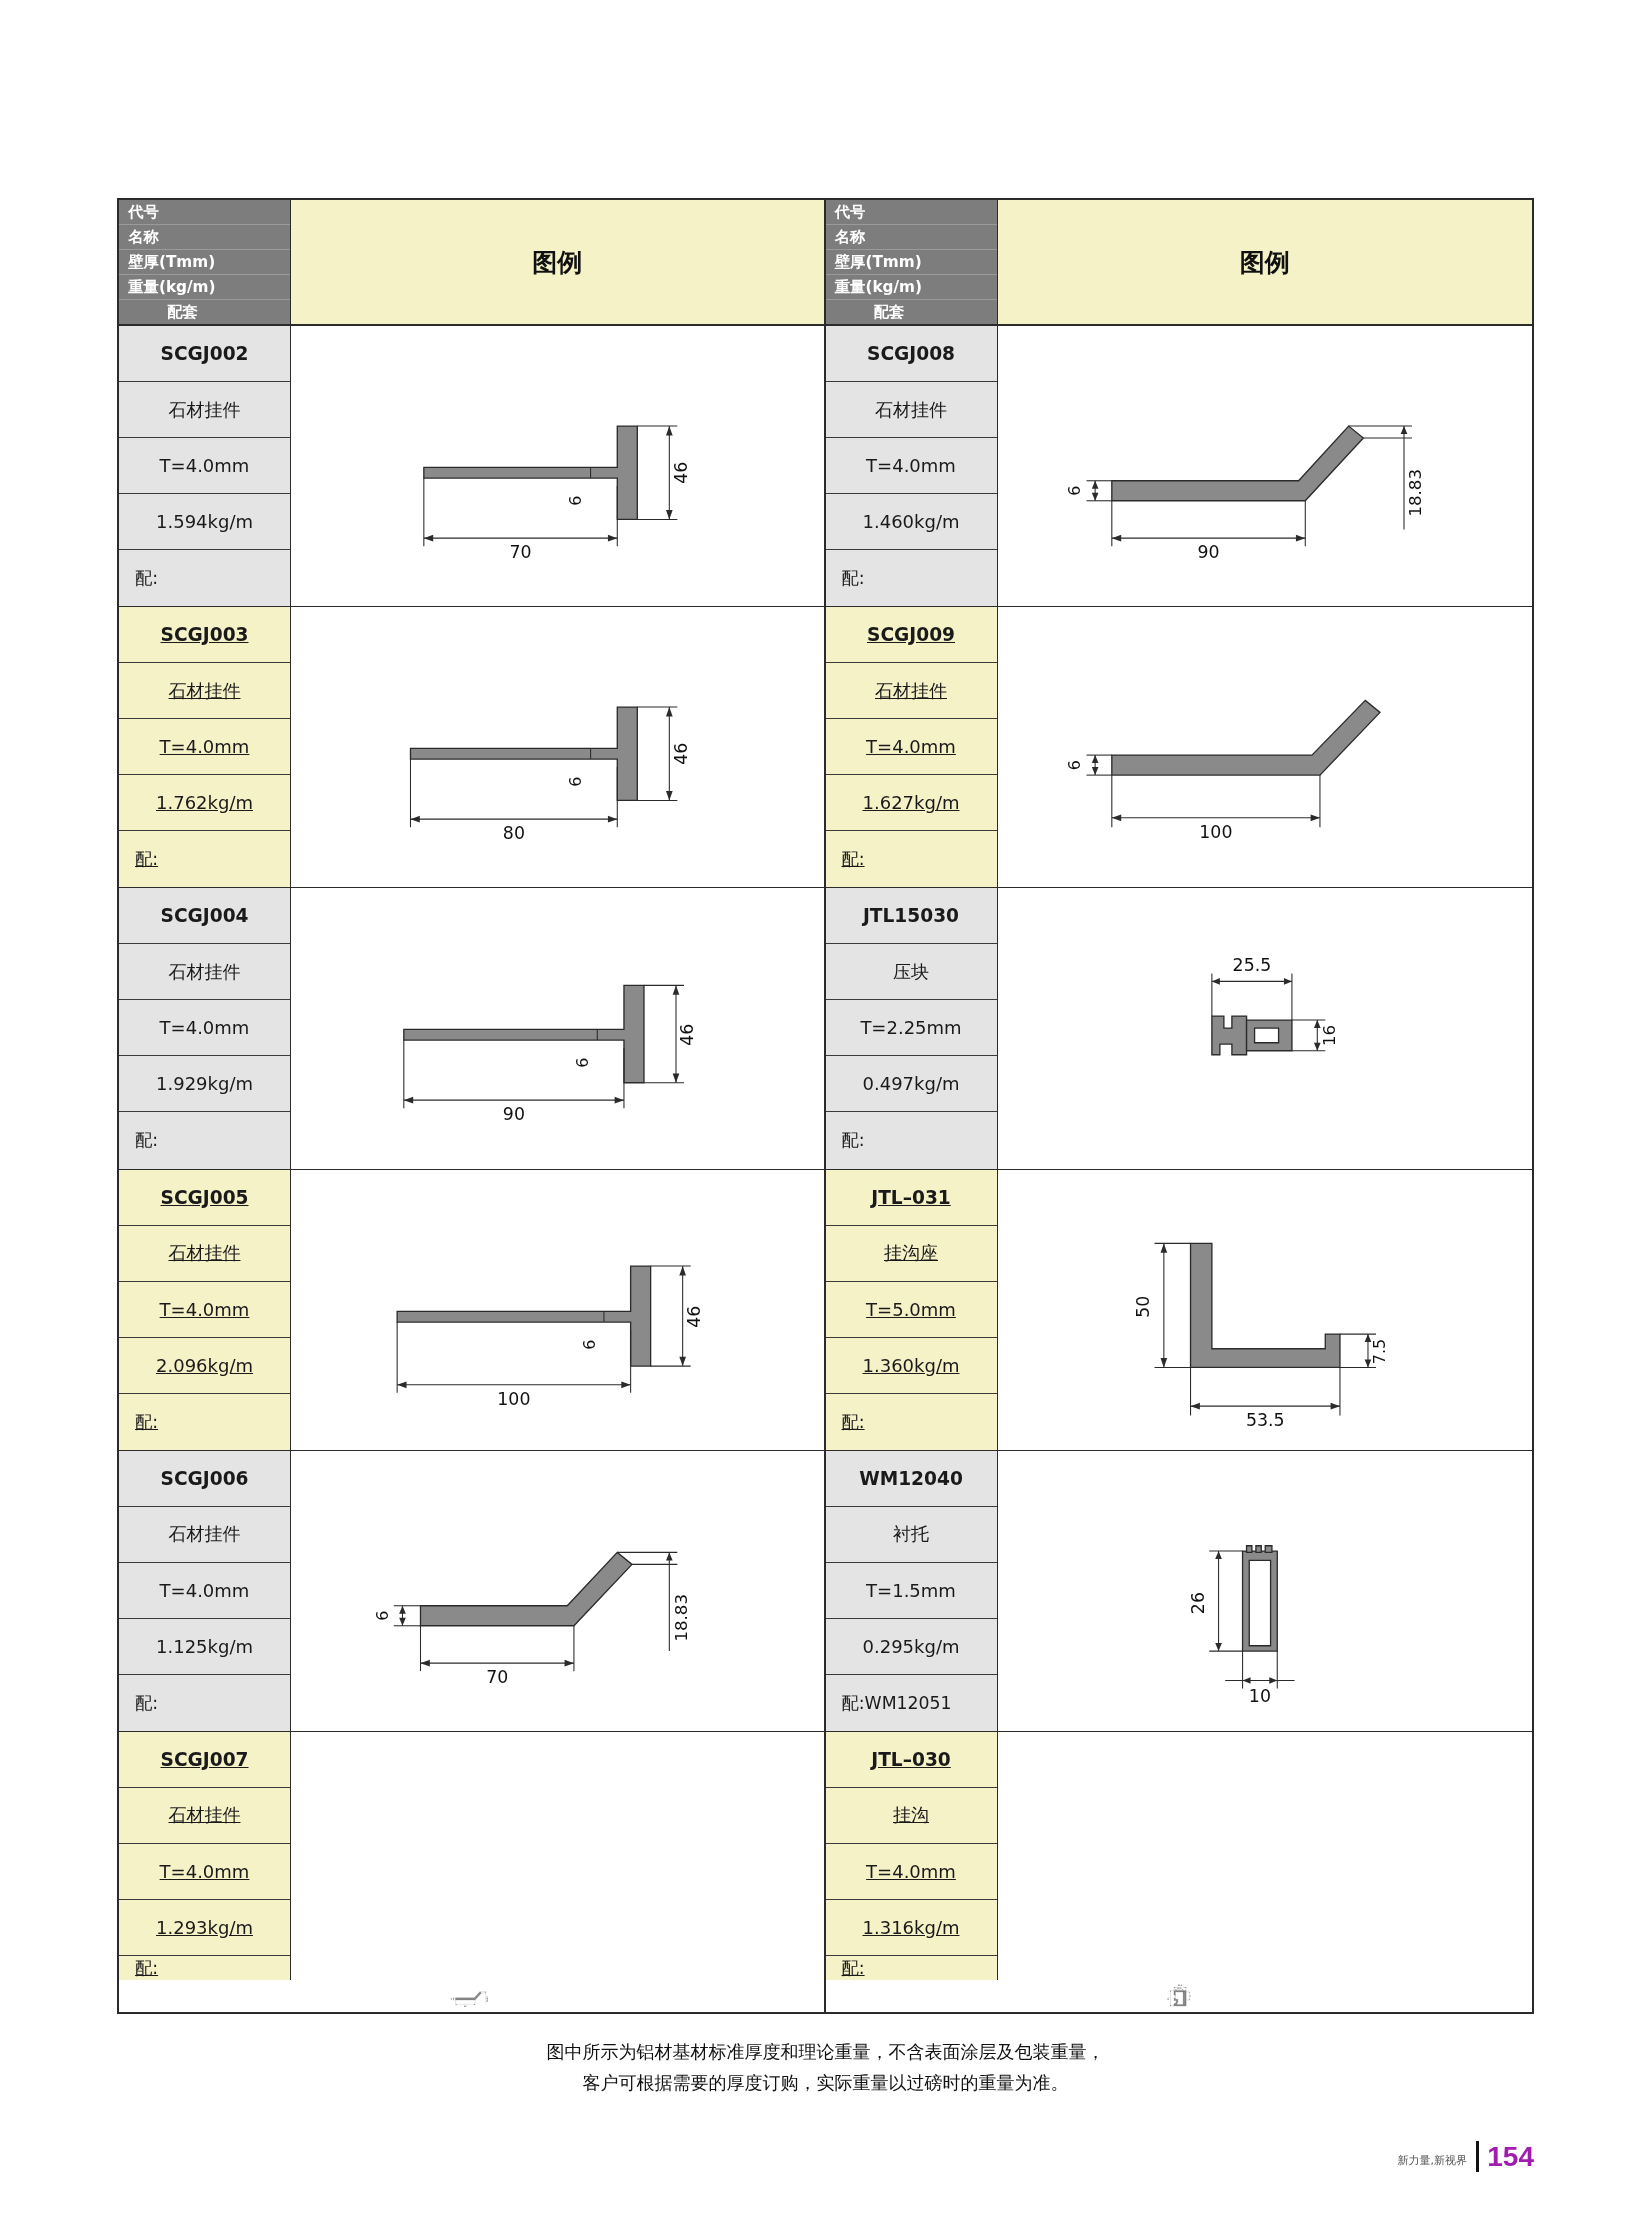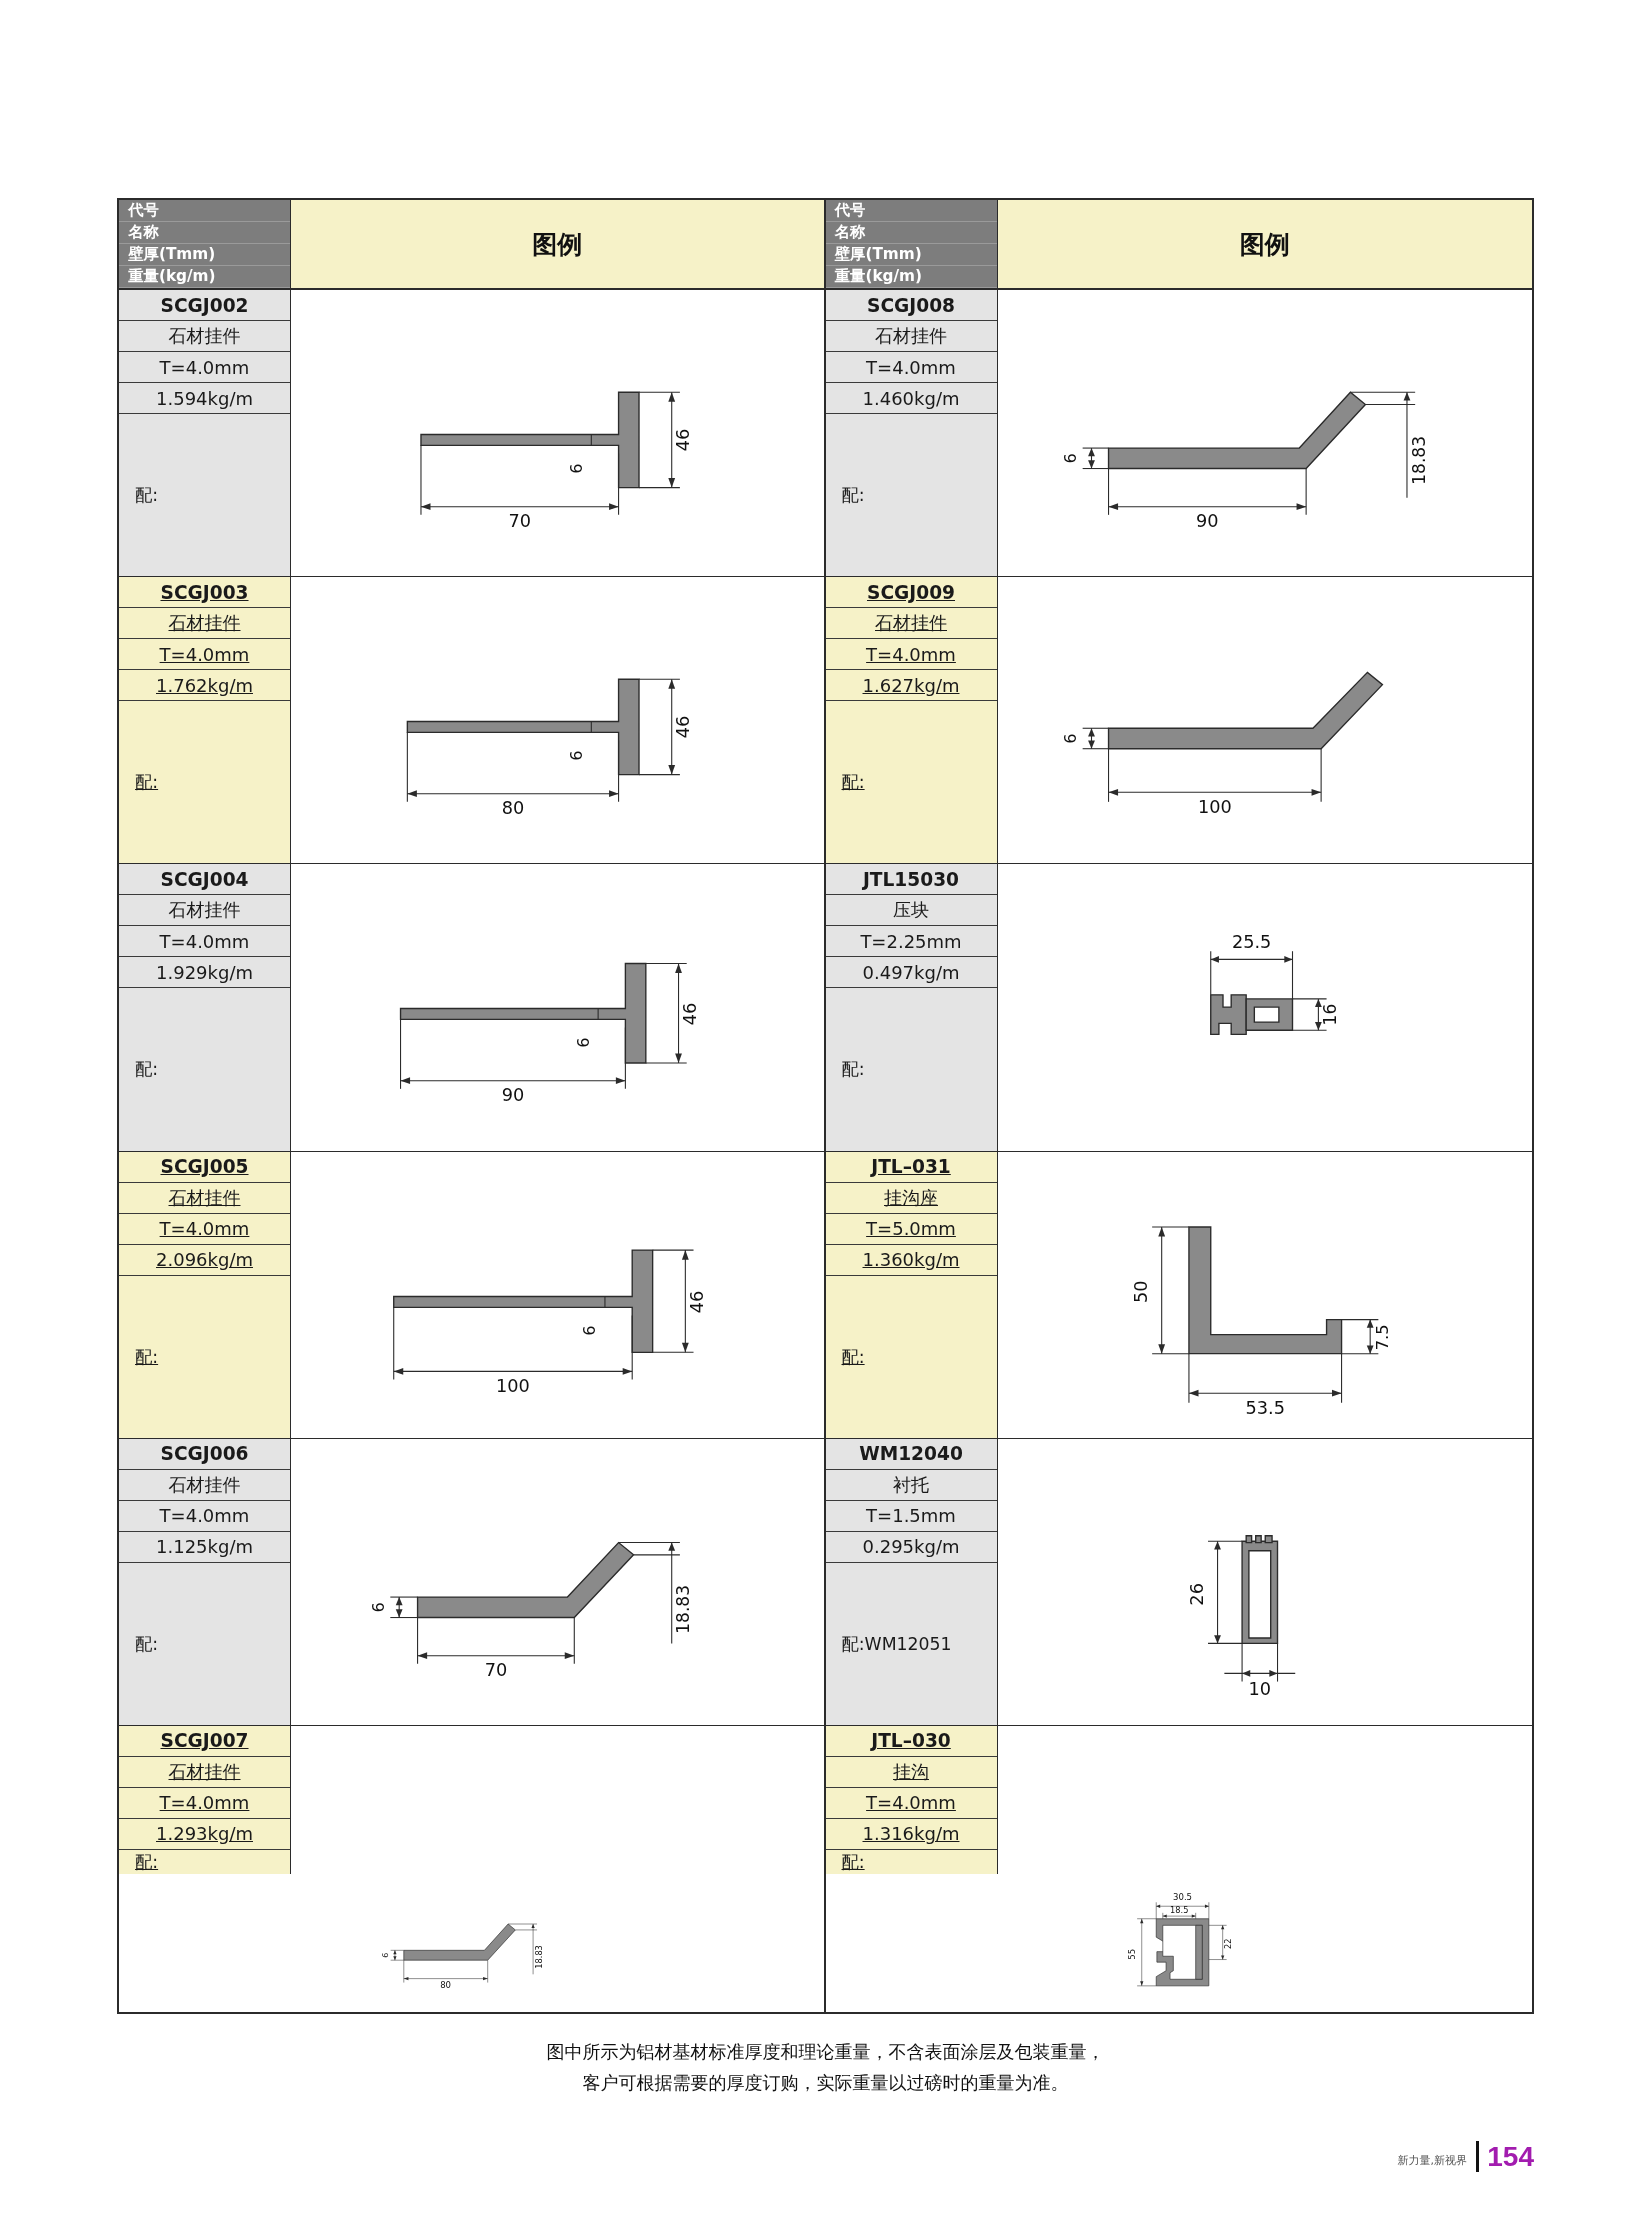--- a/index.html
+++ b/index.html
@@ -13,21 +13,21 @@
   
   .frame{
     position:absolute;left:117px;top:198px;width:1417px;height:1816px;
     border:2px solid #2b2b2b;box-sizing:border-box;
   }
   .cols{display:flex;width:100%;height:100%;box-sizing:border-box;}
   .col{width:50%;box-sizing:border-box;display:flex;flex-direction:column;}
   .col.left{border-right:2px solid #2b2b2b;}
 
   
-  .hdr{display:flex;height:90px;box-sizing:border-box;border-bottom:2px solid #2b2b2b;}
+  .hdr{display:flex;height:126px;box-sizing:border-box;border-bottom:2px solid #2b2b2b;}
   .hdr-labels{
     width:172px;box-sizing:border-box;border-right:1.3px solid #2b2b2b;
     display:flex;flex-direction:column;background:#7d7d7d;
   }
   .hdr-labels div{
     flex:1;display:flex;align-items:center;
     padding-left:9.3px;color:#ffffff;font-size:15.3px;font-weight:bold;
     border-bottom:0.7px solid #9a9a9a;box-sizing:border-box;
     font-family:"DejaVu Sans",sans-serif;
   }
@@ -41,21 +41,21 @@
   
   .row{display:flex;box-sizing:border-box;border-bottom:1.3px solid #2b2b2b;flex:1;}
   .row:last-child{border-bottom:none;flex-direction:column;}
   .cellcol{
     width:172px;box-sizing:border-box;border-right:1.3px solid #2b2b2b;
     display:flex;flex-direction:column;
   }
   .cellcol .c{
     box-sizing:border-box;border-bottom:0.7px solid #3a3a3a;
     display:flex;align-items:center;justify-content:center;
-    font-size:18px;height:31px;
+    font-size:18px;height:56px;
     font-family:"DejaVu Sans",sans-serif;
   }
   .cellcol .c.code{font-weight:bold;font-size:18.6px;}
   .cellcol .c.last{flex:1;border-bottom:none;justify-content:flex-start;padding-left:16px;font-size:17.3px;}
   .shade-gray .c{background:#e4e4e4;}
   .shade-cream .c{background:#f6f2c8;text-decoration:underline;}
   .figure{flex:1;position:relative;background:#ffffff;overflow:hidden;}
   .figure svg{position:absolute;left:0;top:0;width:100%;height:100%;}
 
   

